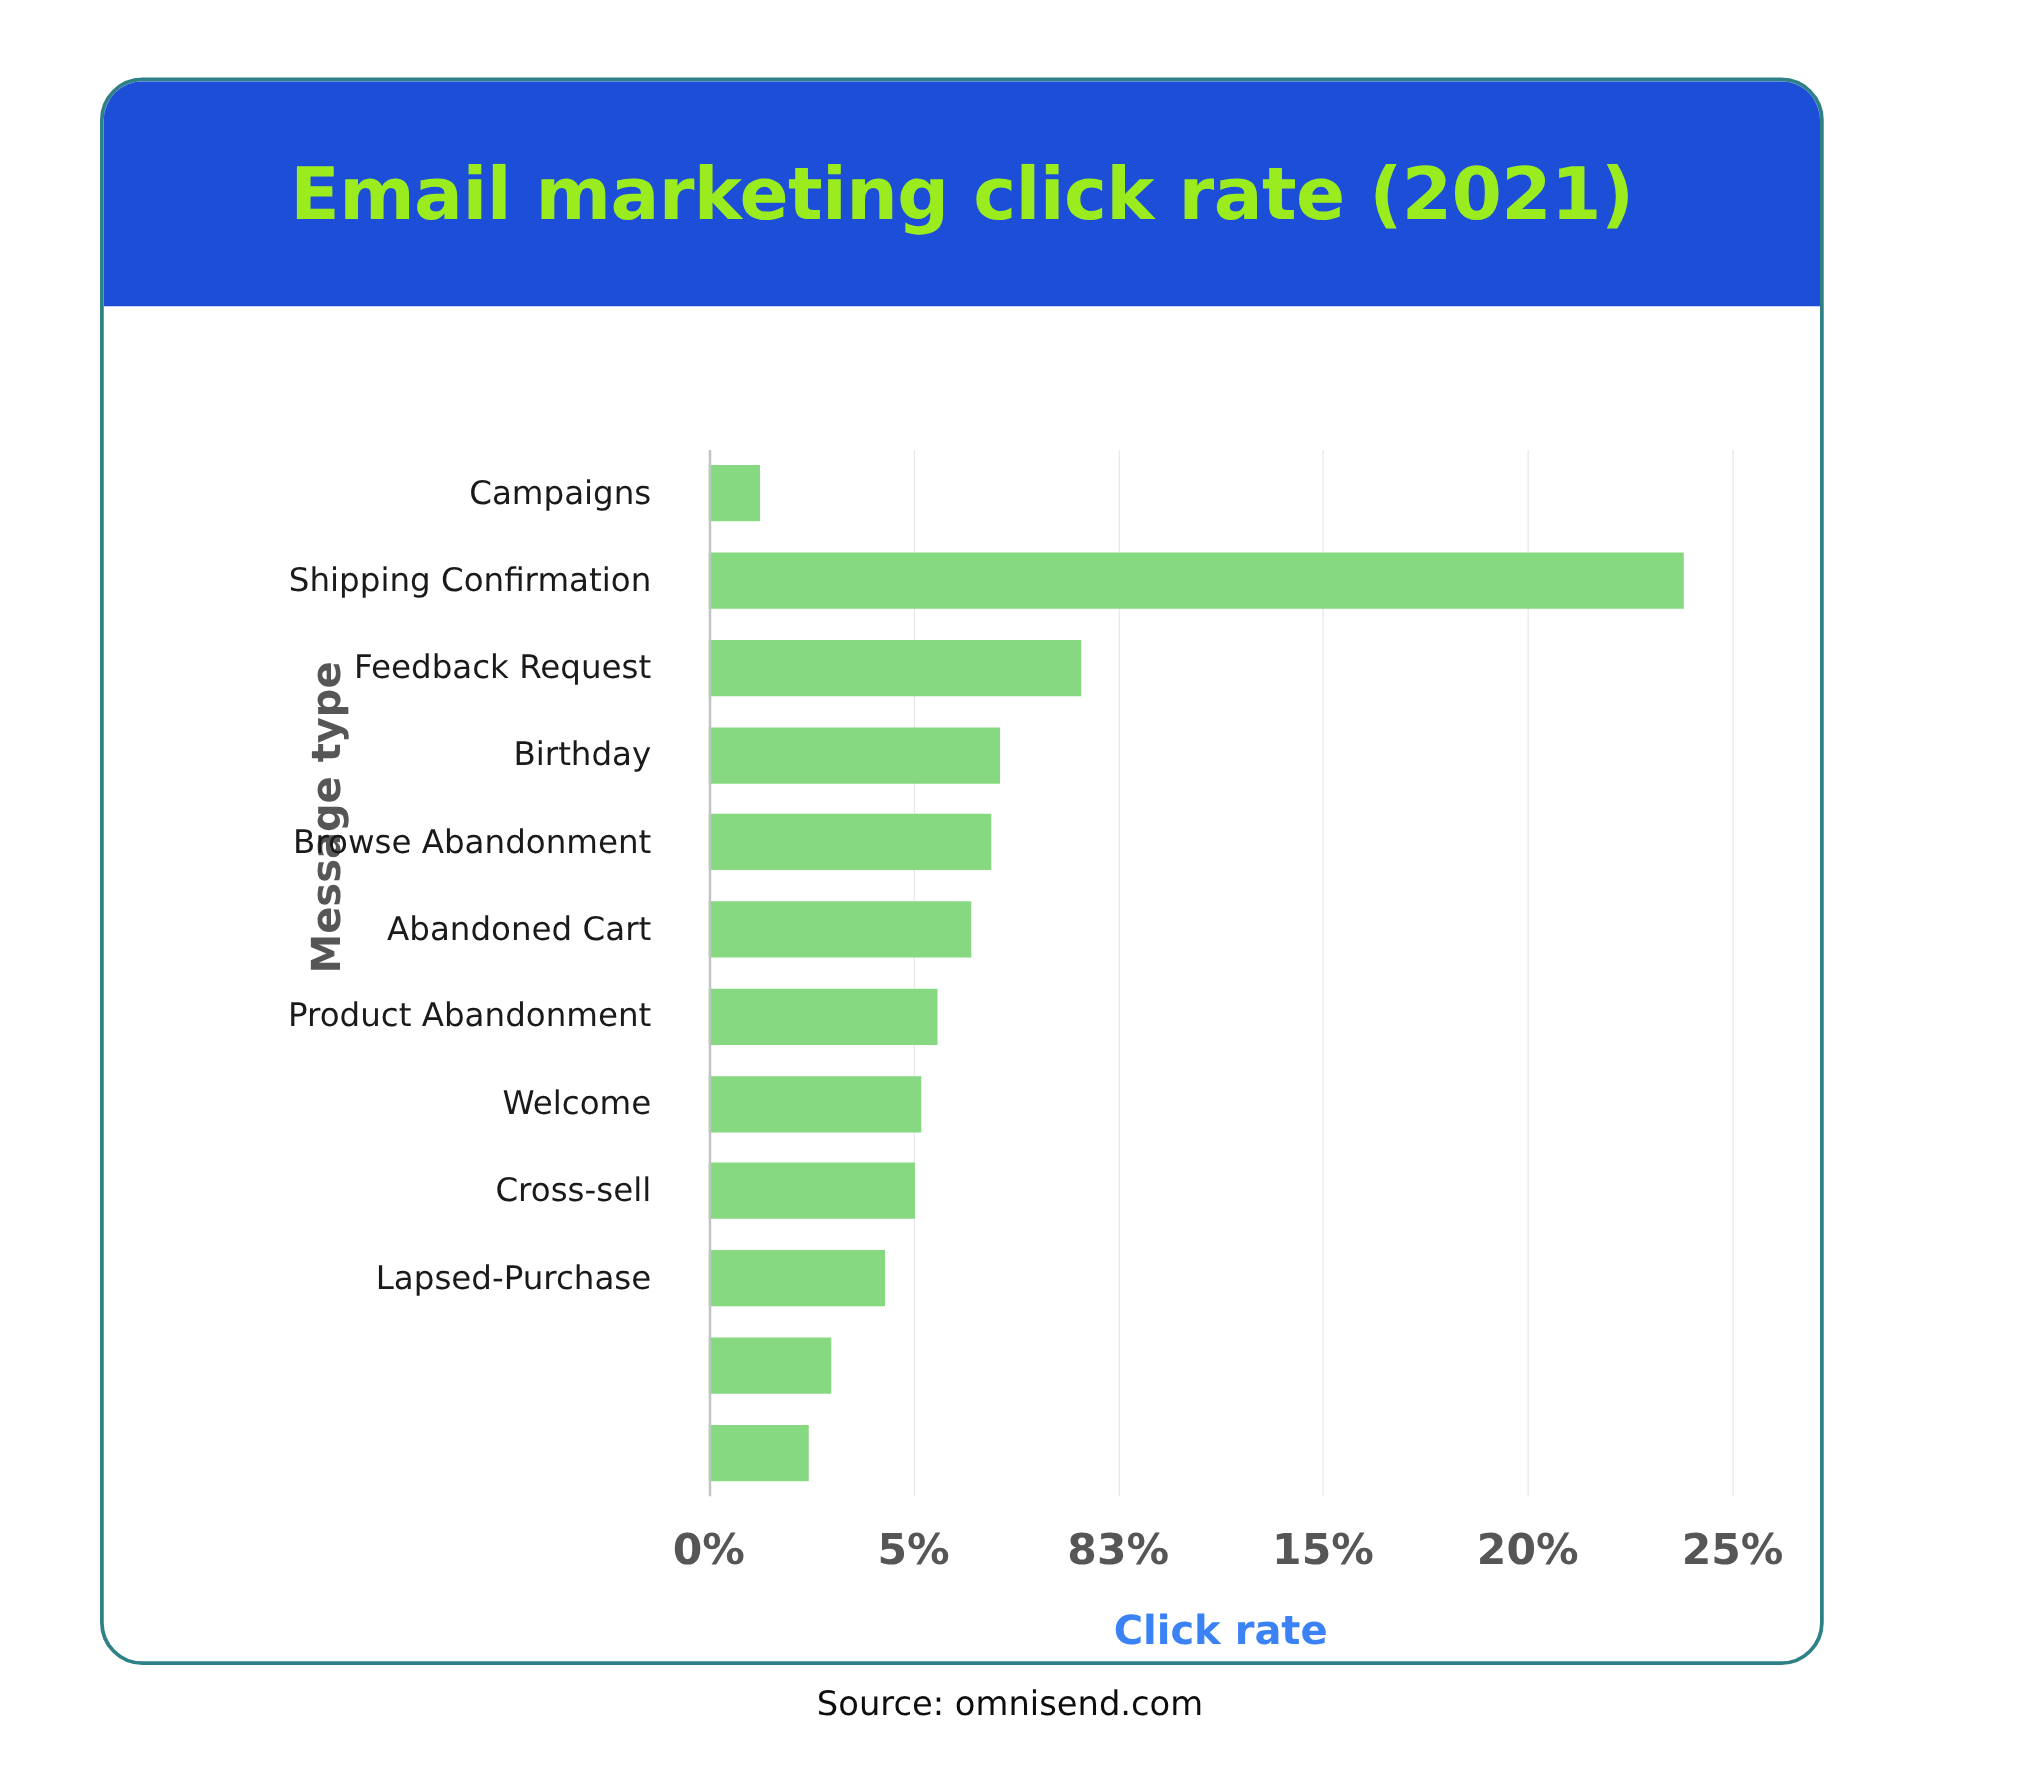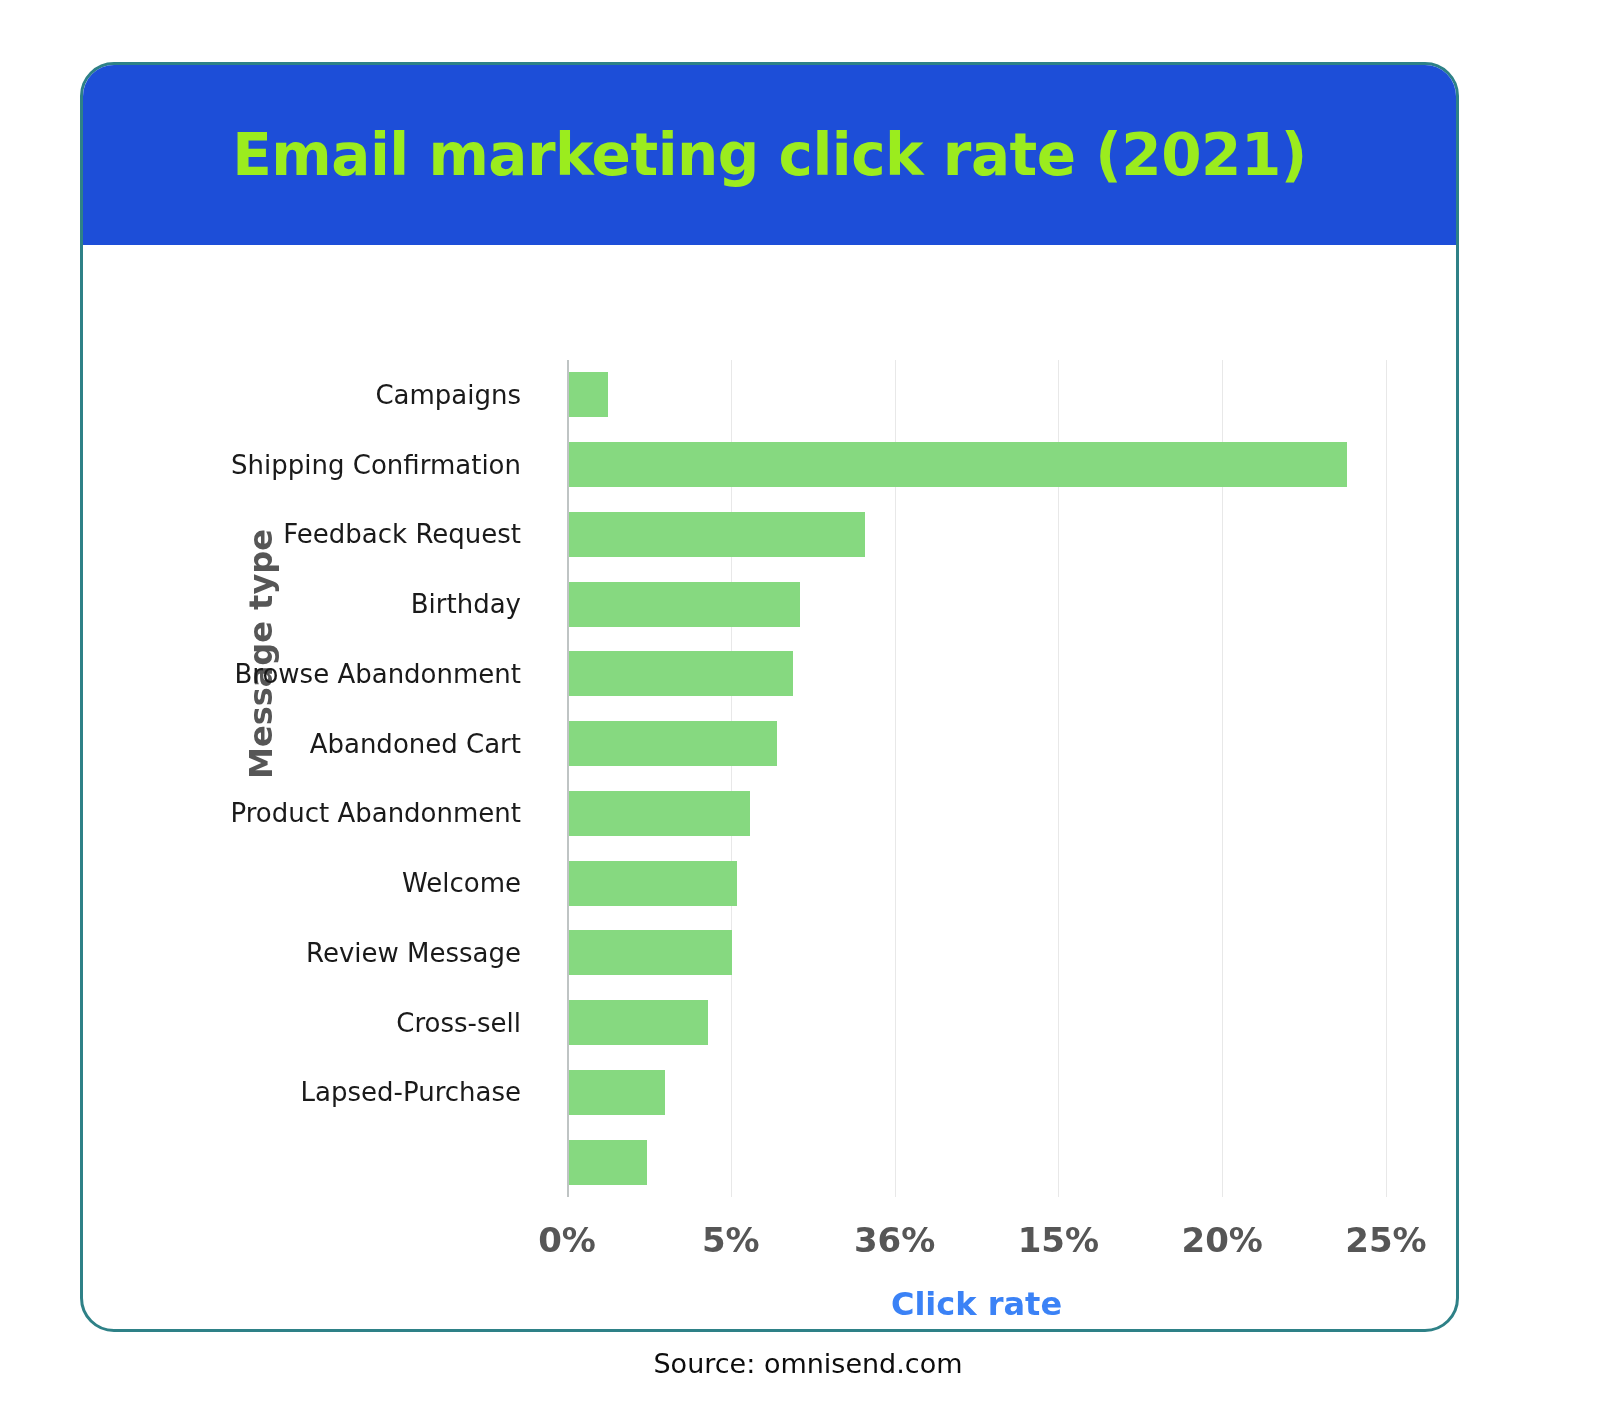--- a/index.html
+++ b/index.html
@@ -225,23 +225,20 @@
           <div class="cat-row">
             <span class="cat-label">Abandoned Cart</span>
           </div>
           <div class="cat-row">
             <span class="cat-label">Product Abandonment</span>
           </div>
           <div class="cat-row">
             <span class="cat-label">Welcome</span>
           </div>
           <div class="cat-row">
-            <span class="cat-label">Review Message</span>
-          </div>
-          <div class="cat-row">
             <span class="cat-label">Cross-sell</span>
           </div>
           <div class="cat-row">
             <span class="cat-label">Lapsed-Purchase</span>
           </div>
         </div>
 
       <div class="plot">
         <div id="gridlines">
             <div class="gridline" style="left: 163.8px;"></div>
@@ -287,21 +284,21 @@
             </div>
             <div class="bar-row">
               <div class="bar" title="Lapsed-Purchase: 2.45%" style="width: 80.262px; background: rgb(134, 217, 128);"></div>
             </div>
           </div>
       </div>
 
       <div class="xticks" id="xticks">
           <div class="xtick" style="left: 0px;">0%</div>
           <div class="xtick" style="left: 163.8px;">5%</div>
-          <div class="xtick" style="left: 327.6px;">36%</div>
+          <div class="xtick" style="left: 327.6px;">83%</div>
           <div class="xtick" style="left: 491.4px;">15%</div>
           <div class="xtick" style="left: 655.2px;">20%</div>
           <div class="xtick" style="left: 819px;">25%</div>
         </div>
 
       <div class="xaxis-title">Click rate</div>
 
     </div>
   </div>
 

